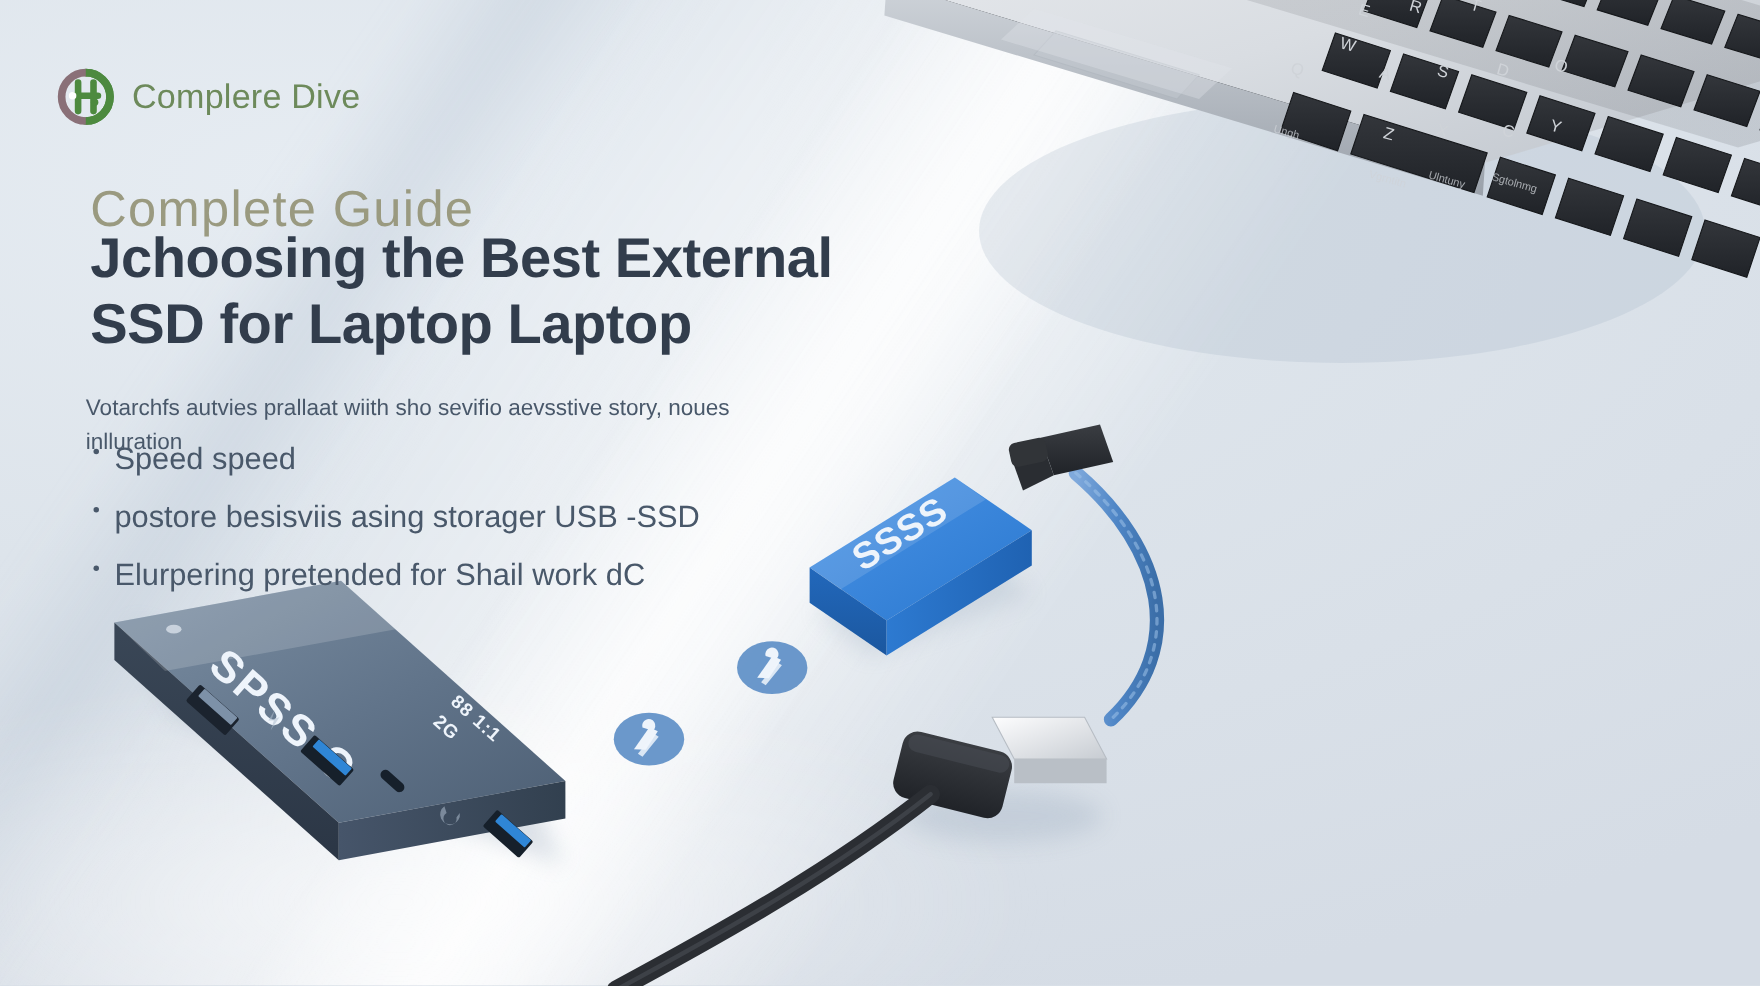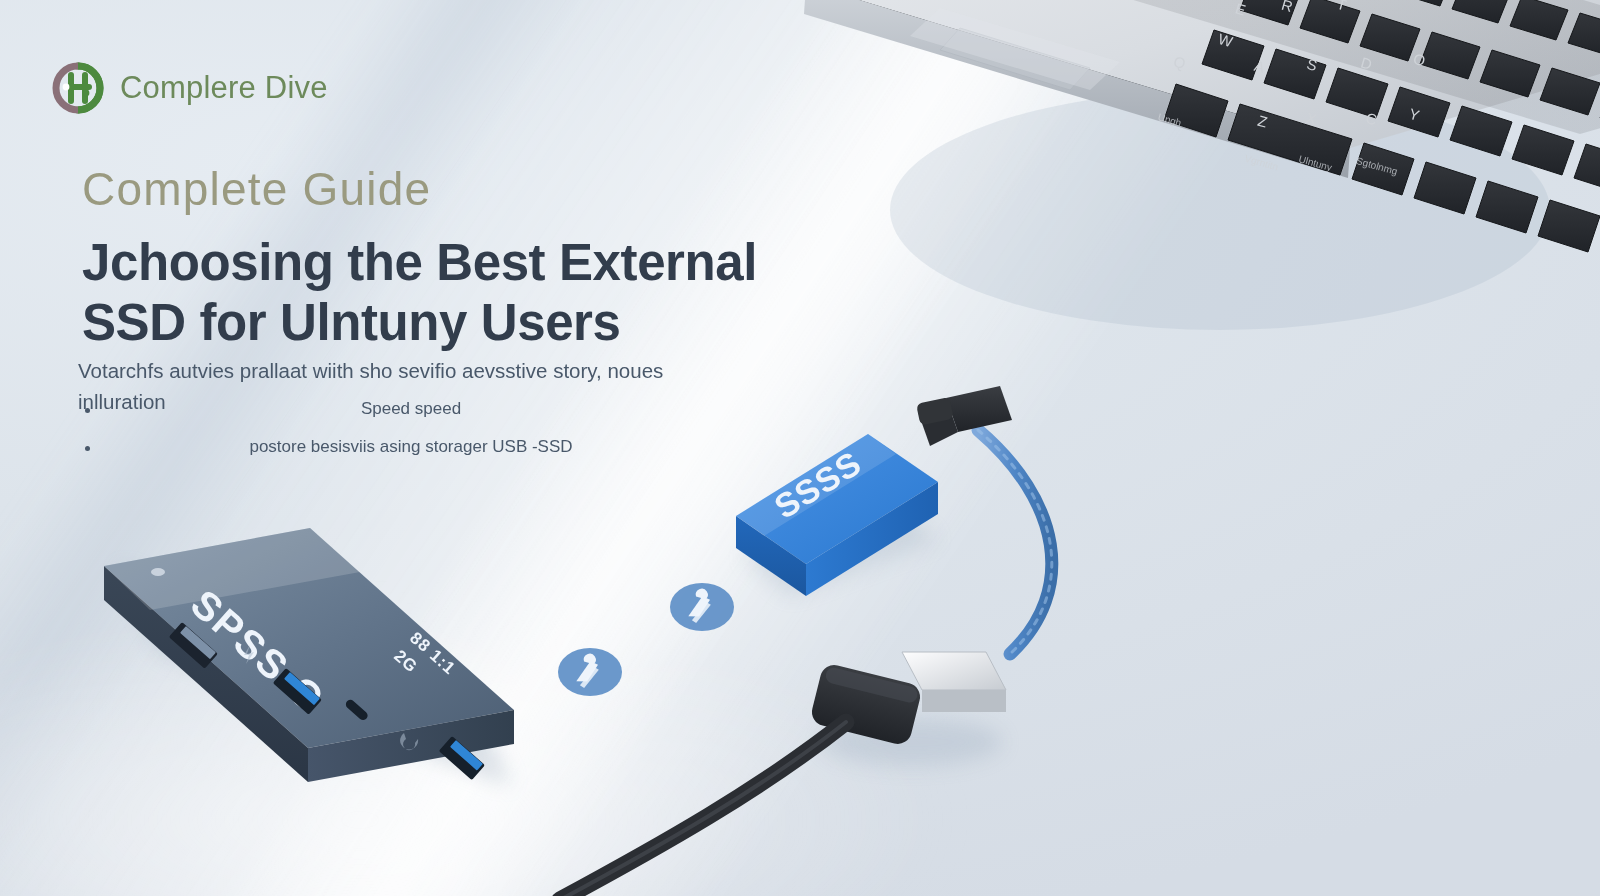--- a/index.html
+++ b/index.html
@@ -42,35 +42,35 @@
   .brand-mark{width:52px;height:52px;display:block;}
   .brand-name{font-size:31px;letter-spacing:.2px;color:#6d8a5b;font-weight:400;white-space:nowrap;}
 
   
   .eyebrow{
     position:absolute;left:82px;top:162px;
     font-size:46px;font-weight:400;letter-spacing:1.2px;color:#9a9a80;white-space:nowrap;
   }
   .headline{
     position:absolute;left:82px;top:205px;width:760px;
-    font-size:51px;font-weight:700;line-height:1.17;letter-spacing:-.4px;color:#323d4c;margin-top:28px;
+    font-size:51px;font-weight:700;line-height:1.17;letter-spacing:-.4px;color:#323d4c;
   }
   .headline .l2{display:block;}
 
   .lede{
     position:absolute;left:78px;top:334px;width:640px;
     font-size:20.5px;line-height:1.52;color:#49586a;font-weight:400;
   }
   .bullets{
     position:absolute;left:78px;top:398px;width:640px;
     margin:0;padding:0;list-style:none;
   }
   .bullets li{
     position:relative;padding-left:26px;margin-bottom:15px;
-    font-size:17px;line-height:1.35;color:#49586a;text-align:center;
+    font-size:28px;line-height:1.35;color:#49586a;
   }
   .bullets li::before{
     content:"";position:absolute;left:7px;top:10px;width:5px;height:5px;
     border-radius:50%;background:#49586a;
   }
 
   
   .laptop{position:absolute;left:790px;top:-250px;width:1000px;height:1000px;}
   .laptop svg{display:block;overflow:visible;}
 
@@ -435,23 +435,24 @@
       <circle cx="14" cy="25" r="3.4" fill="#ffffff"></circle>
       <circle cx="34" cy="31" r="3.4" fill="#4d8a3f"></circle>
     </svg>
     <span class="brand-name">Complere Dive</span>
   </div>
 
   <div class="eyebrow">Complete Guide</div>
 
   <div class="headline">
     <span class="l1">Jchoosing the Best External</span>
-    <span class="l2">SSD for Ulntuny Users</span>
+    <span class="l2">SSD for Laptop Laptop</span>
   </div>
 
   <p class="lede">Votarchfs autvies  prallaat wiith sho sevifio aevsstive story, noues inlluration</p>
 
   <ul class="bullets">
     <li>Speed speed</li>
     <li>postore besisviis asing storager USB -SSD</li>
+    <li>Elurpering pretended for Shail work dC</li>
   </ul>
 
 </div>
 
 </body></html>

